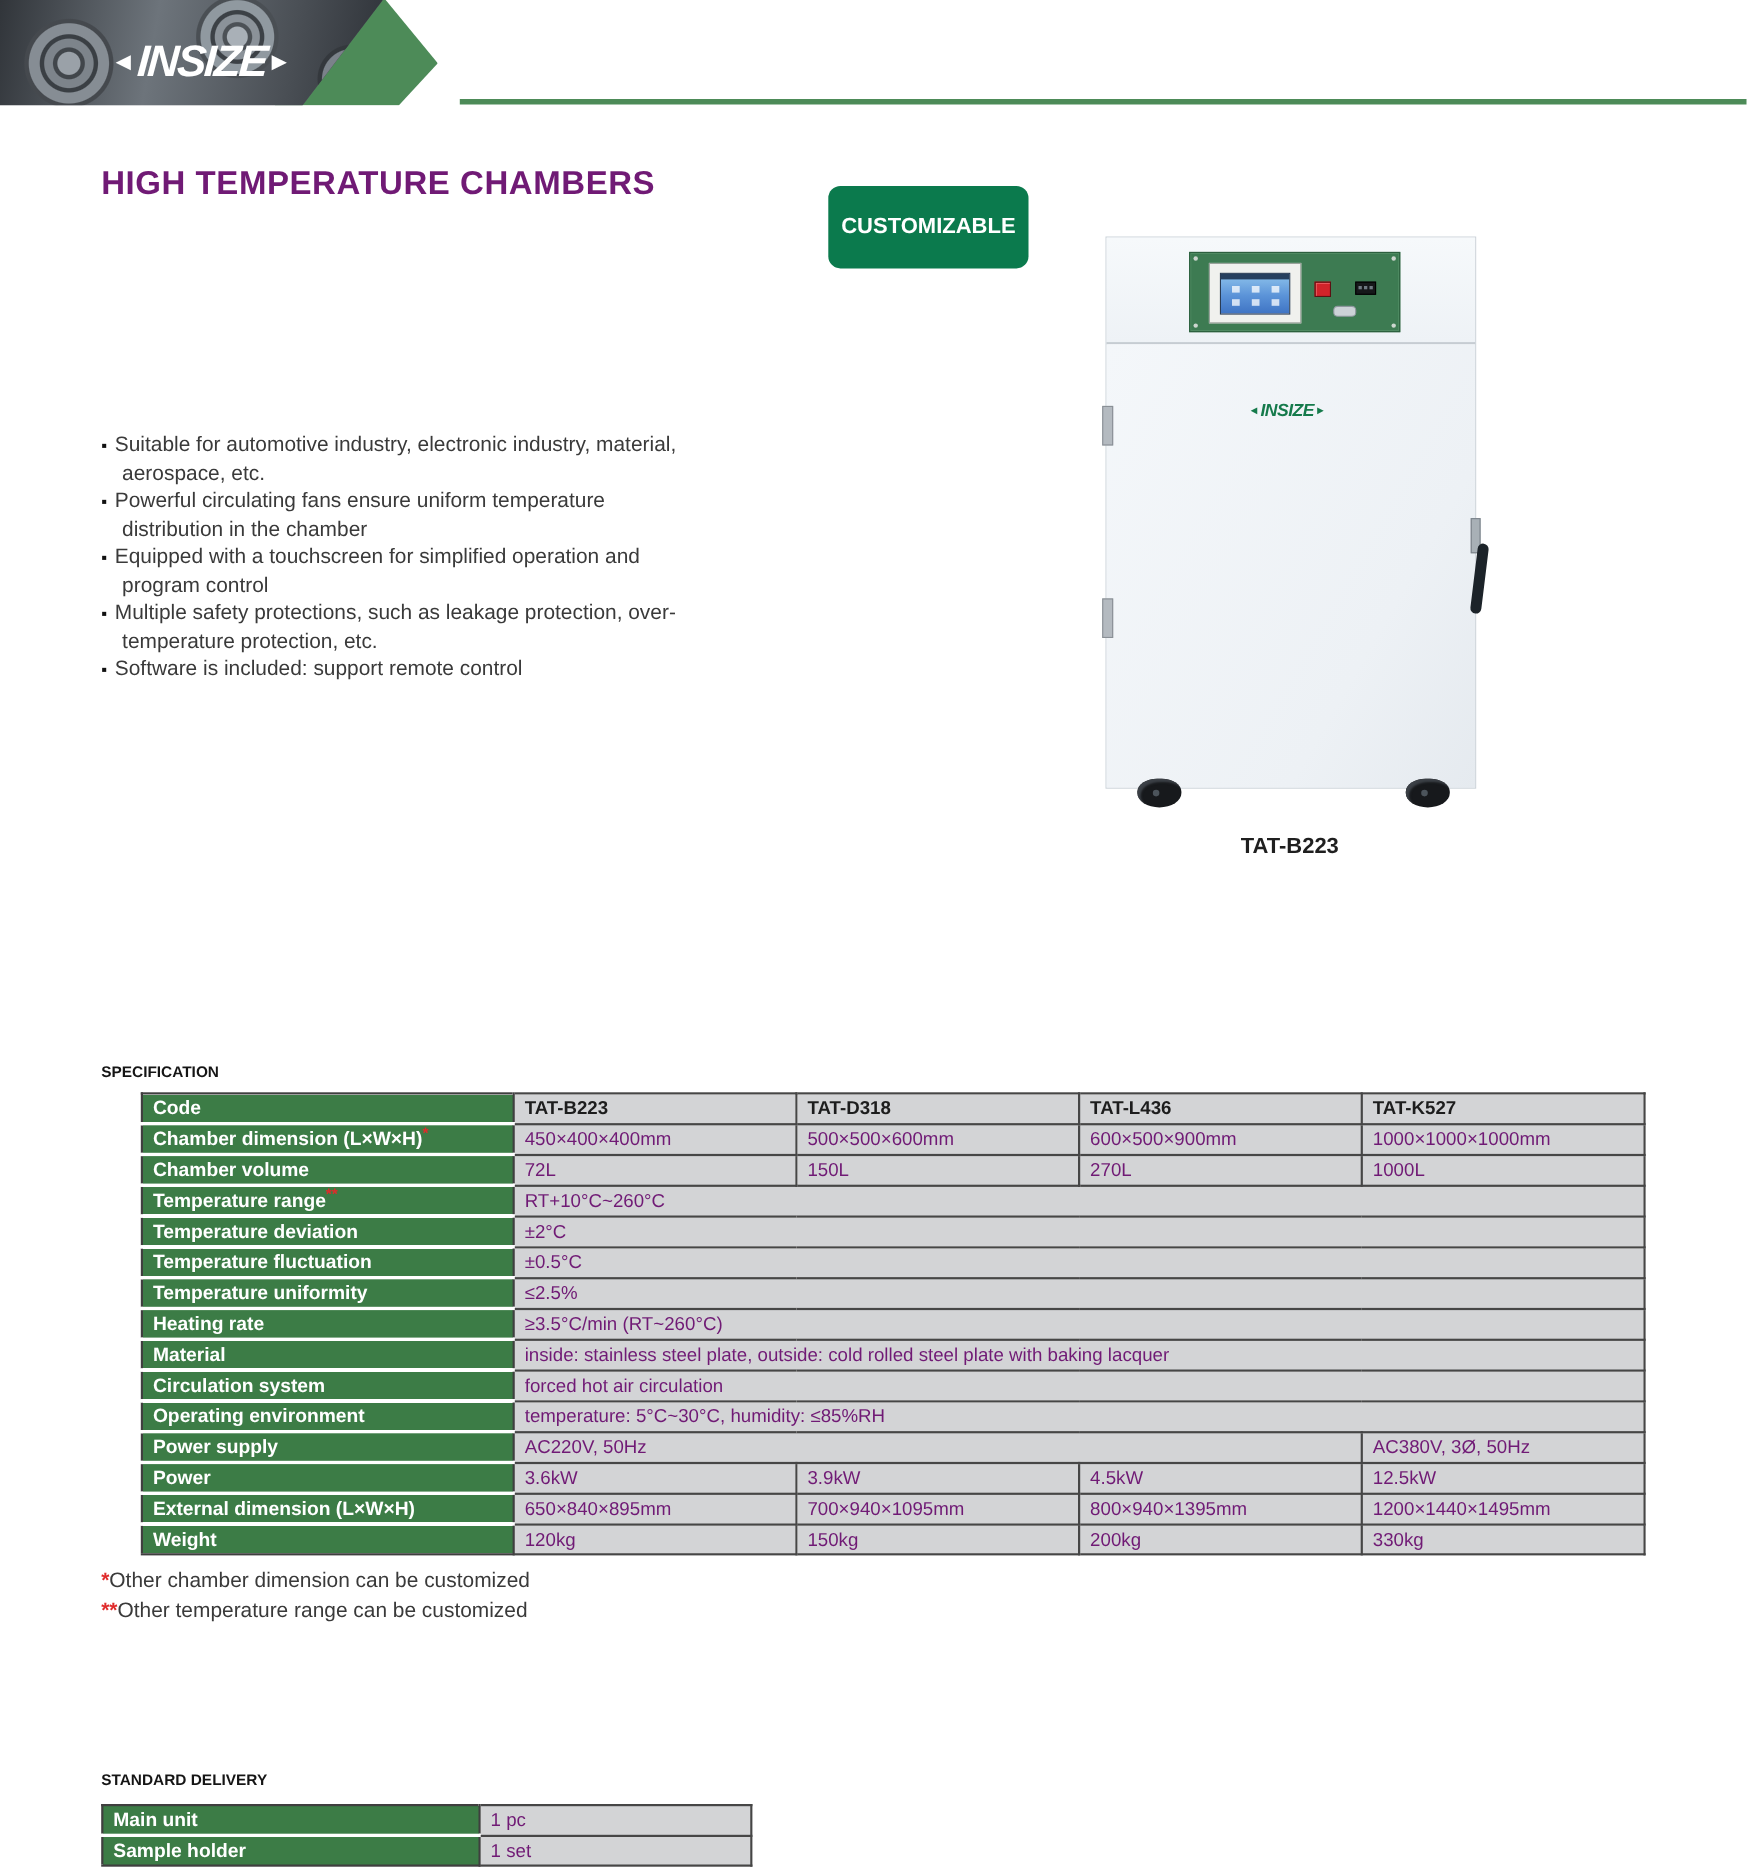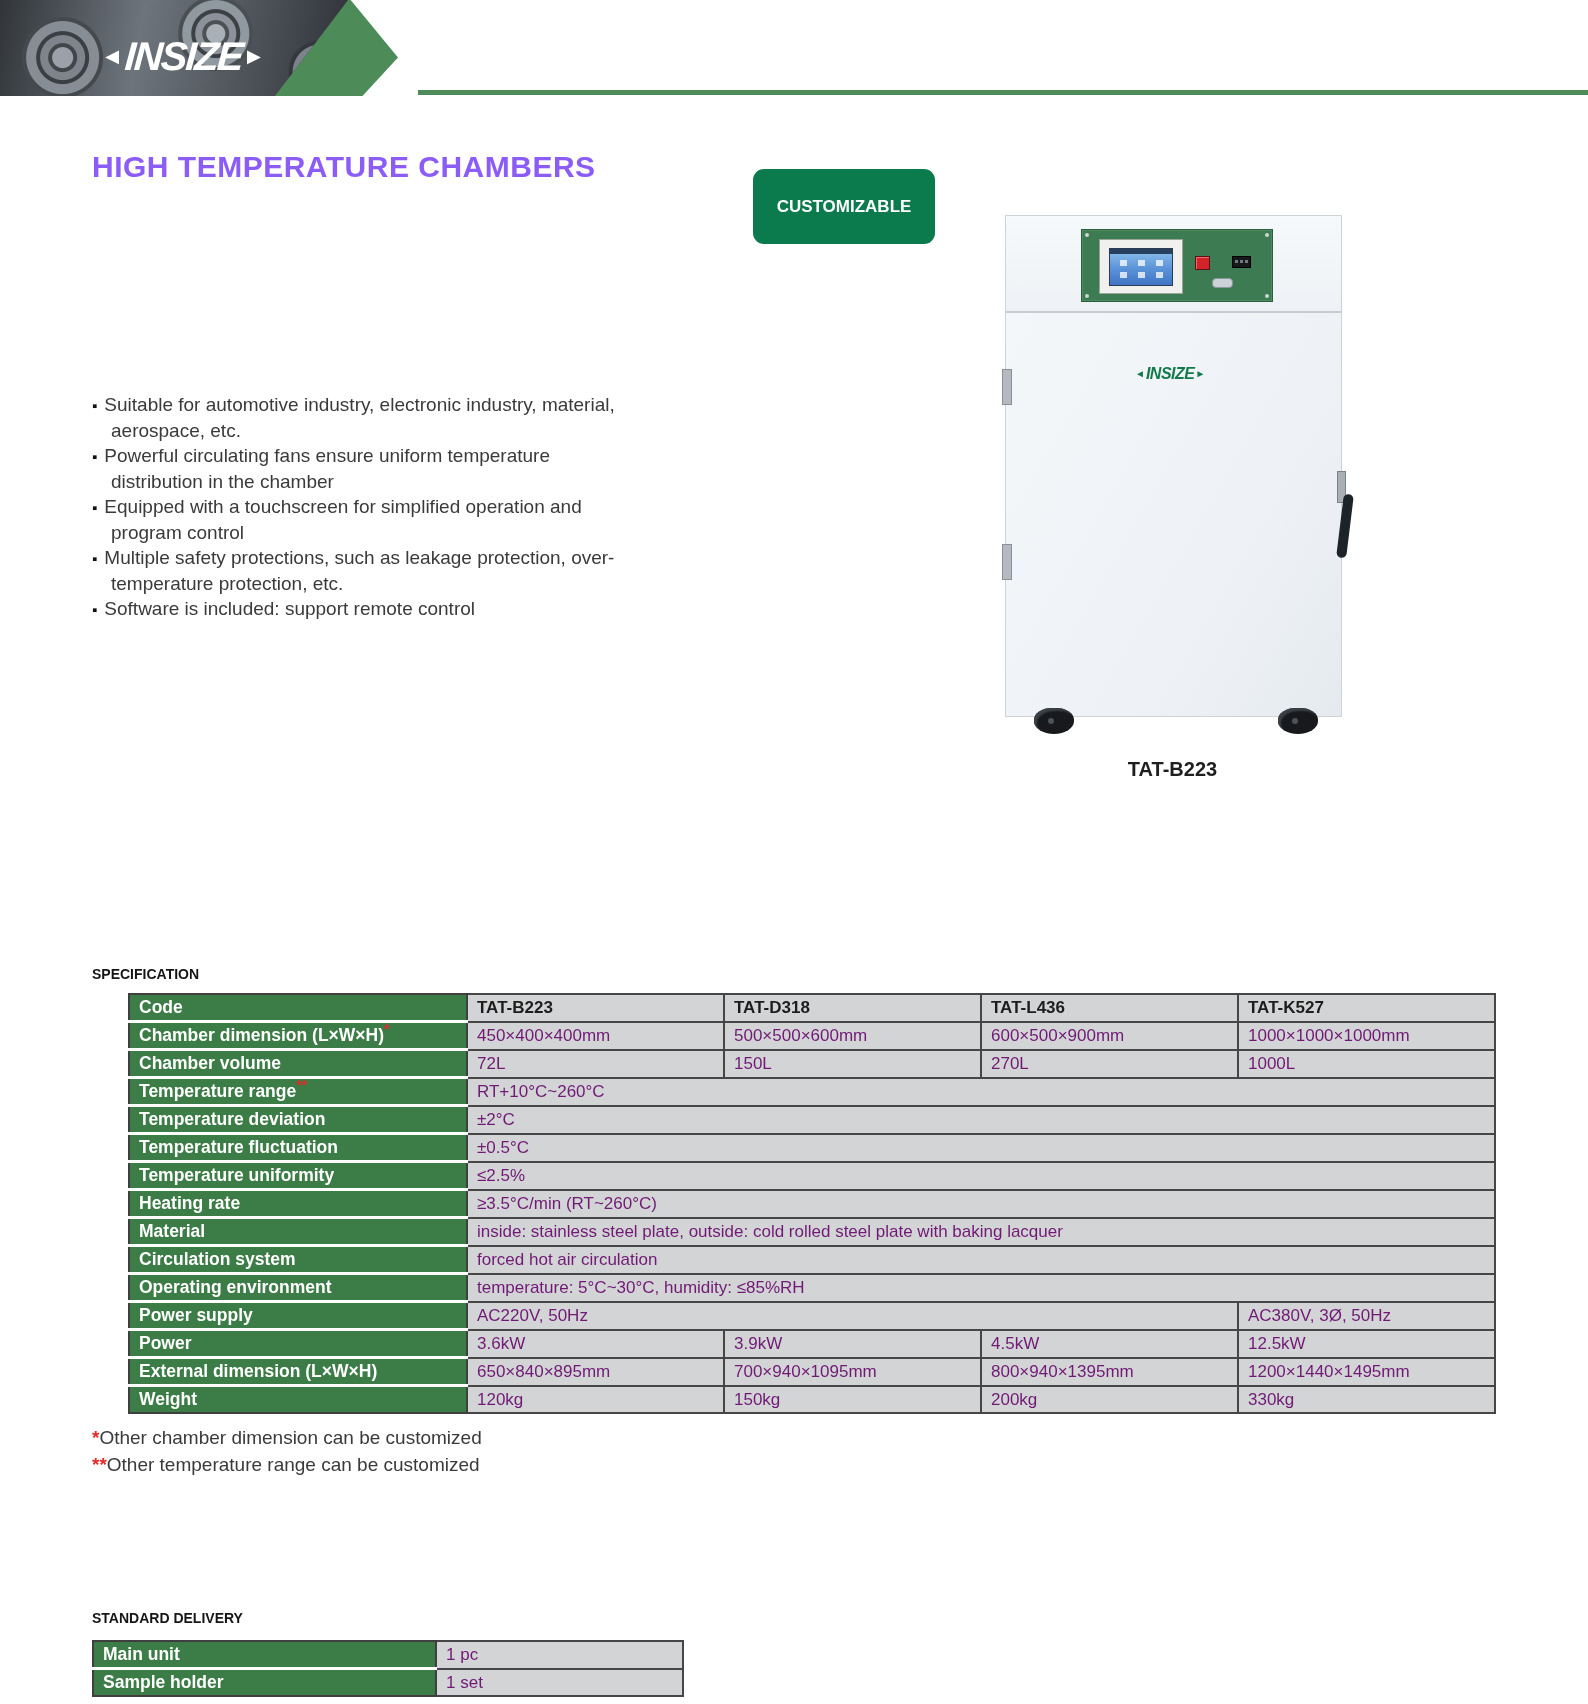--- a/index.html
+++ b/index.html
@@ -19,23 +19,23 @@
           radial-gradient(circle at 92% 75%, #8e959c 0 12px, #3f444a 13px 17px, #7b828a 18px 27px, #34383d 28px 31px, transparent 32px),
           linear-gradient(100deg,#31353a 0%,#6d747b 40%,#4a4f55 75%,#2e3238 100%);}
   .header-logo{position:absolute;left:90px;top:30px;width:186px;height:52px;display:flex;
         align-items:center;justify-content:center;color:#fff;}
   .header-logo .logo-word{font-size:40px;font-weight:bold;font-style:italic;letter-spacing:-2px;transform:skewX(-4deg);}
   .logo-arrow{font-size:23px;line-height:1;margin:0 1px;}
   .header-rule{position:absolute;left:418px;top:90px;width:1170px;height:5px;background:#4d8b58;}
 
   
   .page-title{position:absolute;left:92px;top:150px;margin:0;font-size:30px;font-weight:bold;
-        color:#8b5cf6;letter-spacing:.5px;}
+        color:#701a75;letter-spacing:.5px;}
   .badge{position:absolute;left:753px;top:169px;width:182px;height:75px;background:#0b7a4d;
-        border-radius:11px;color:#fff;font-weight:bold;font-size:17px;display:flex;
+        border-radius:11px;color:#fff;font-weight:bold;font-size:20px;display:flex;
         align-items:center;justify-content:center;letter-spacing:0;}
 
   
   .features{position:absolute;left:92px;top:392px;width:545px;margin:0;padding:0;list-style:none;
         font-size:19px;line-height:25px;color:#3a3a3a;}
   .features li{padding-left:19px;text-indent:-19px;}
   .features li::before{content:"\25AA";font-size:15px;margin-right:7px;color:#111;}
 
   
   .product{position:absolute;left:1005px;top:215px;width:335px;height:600px;}

